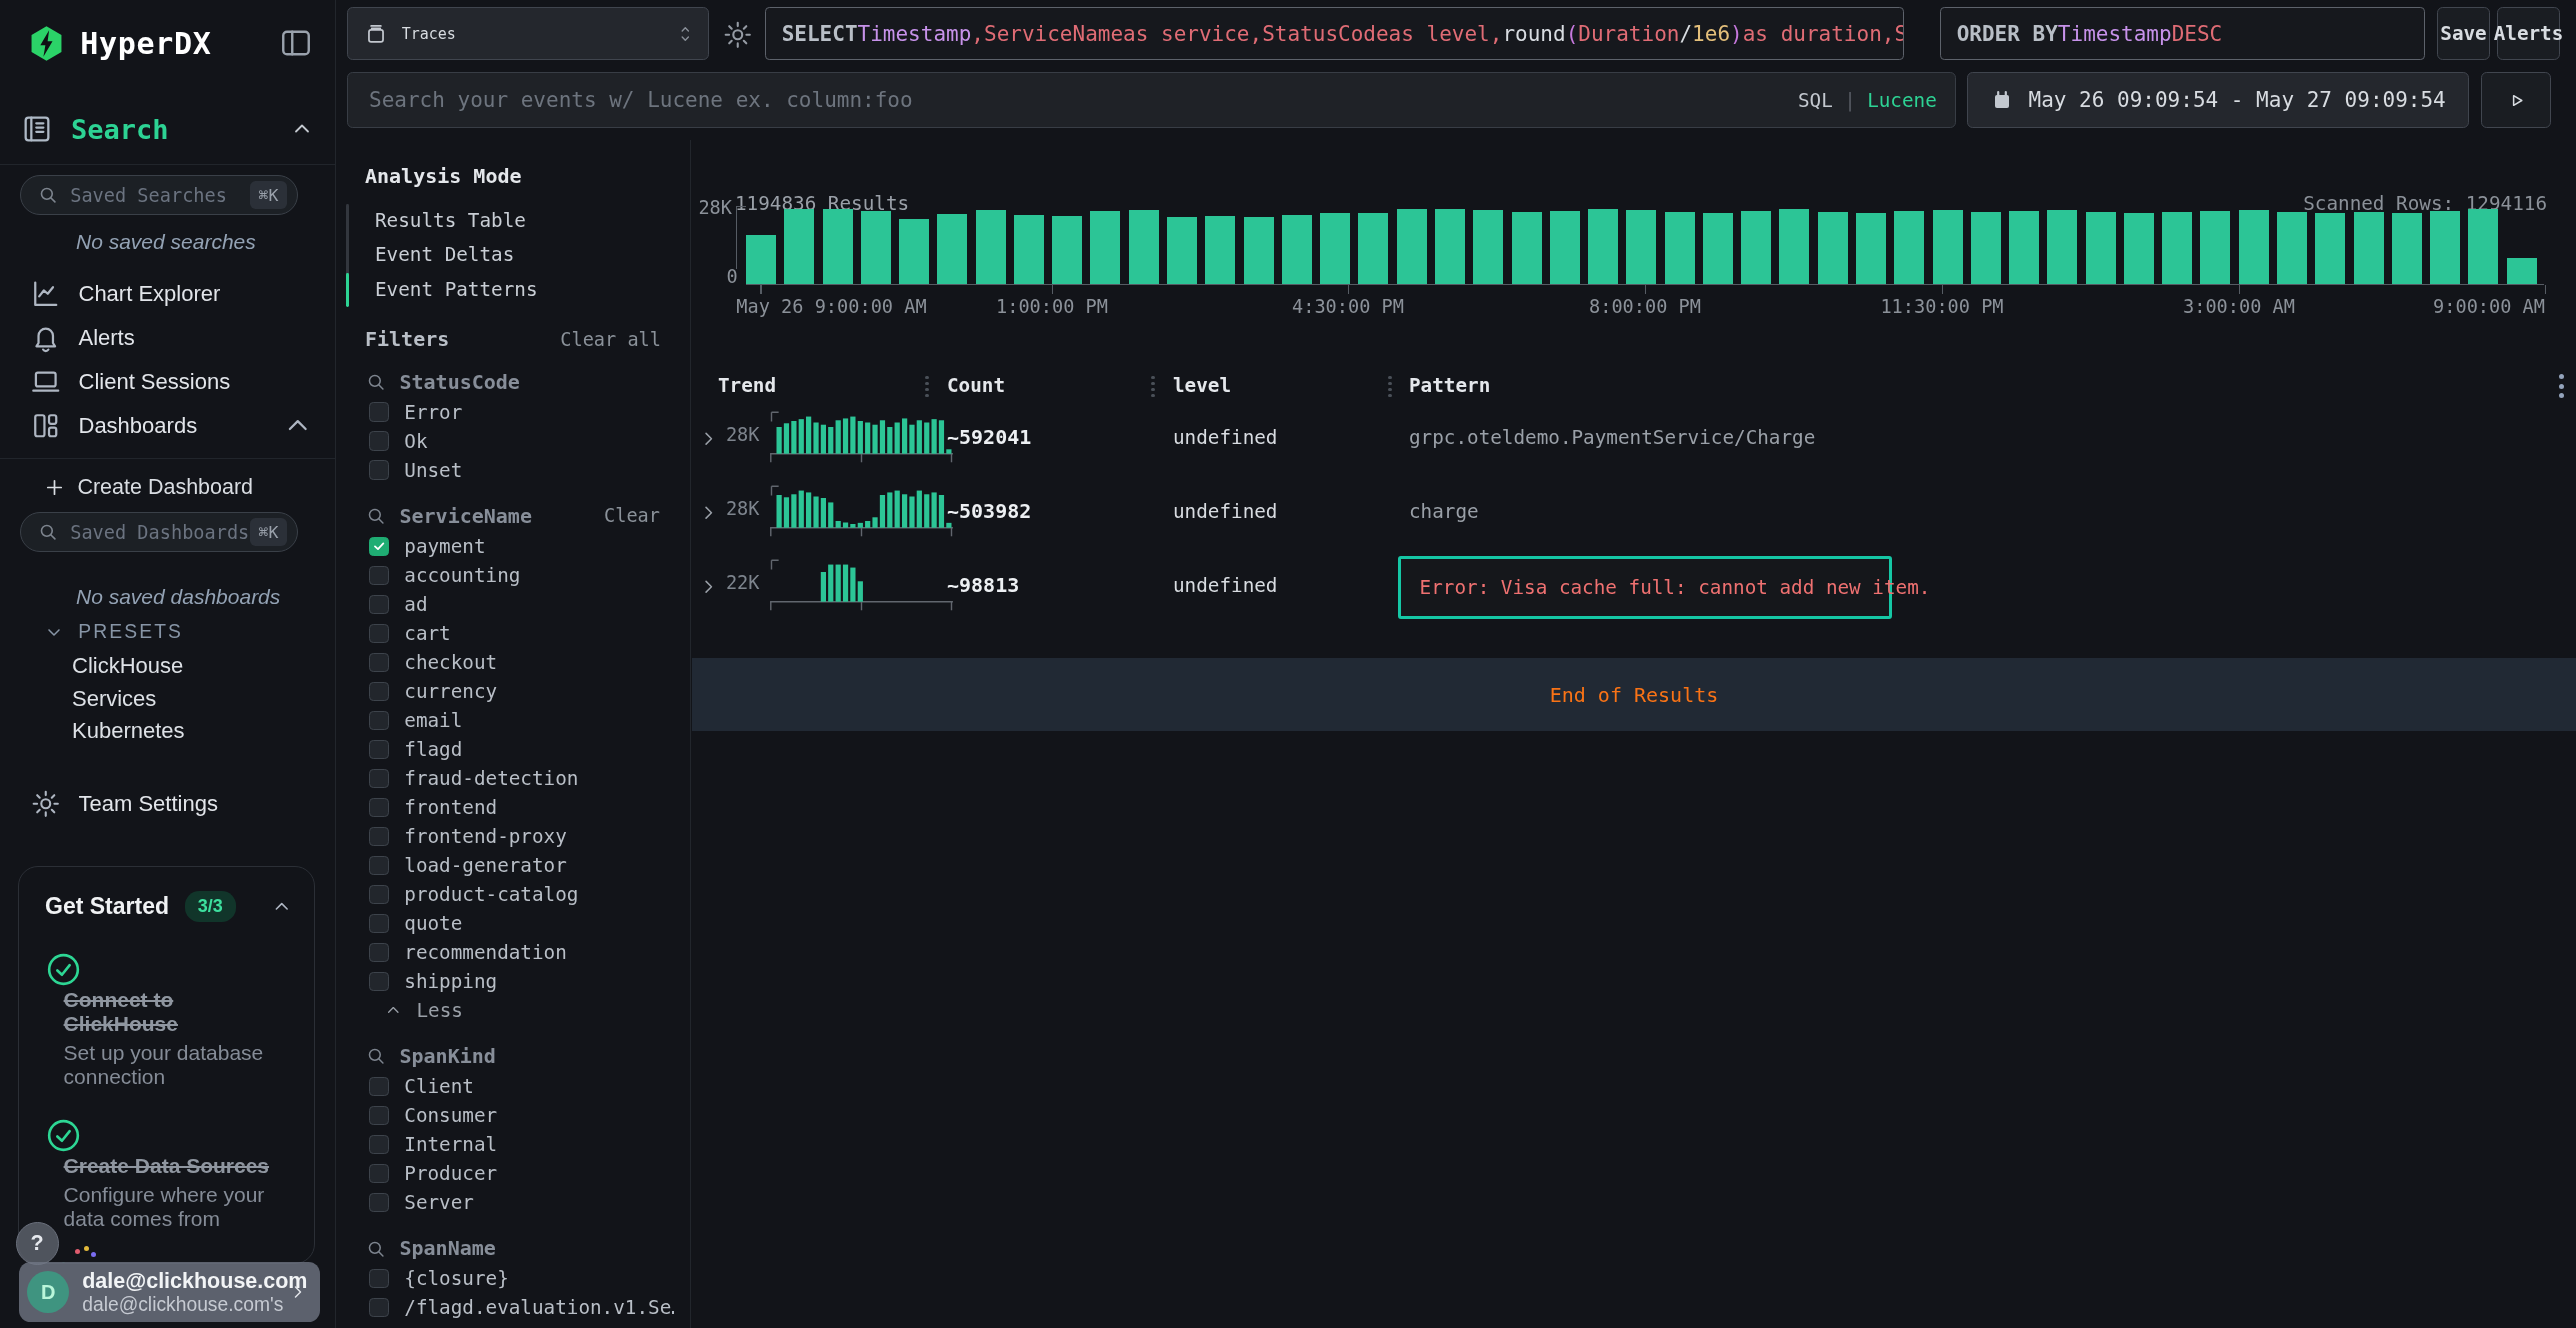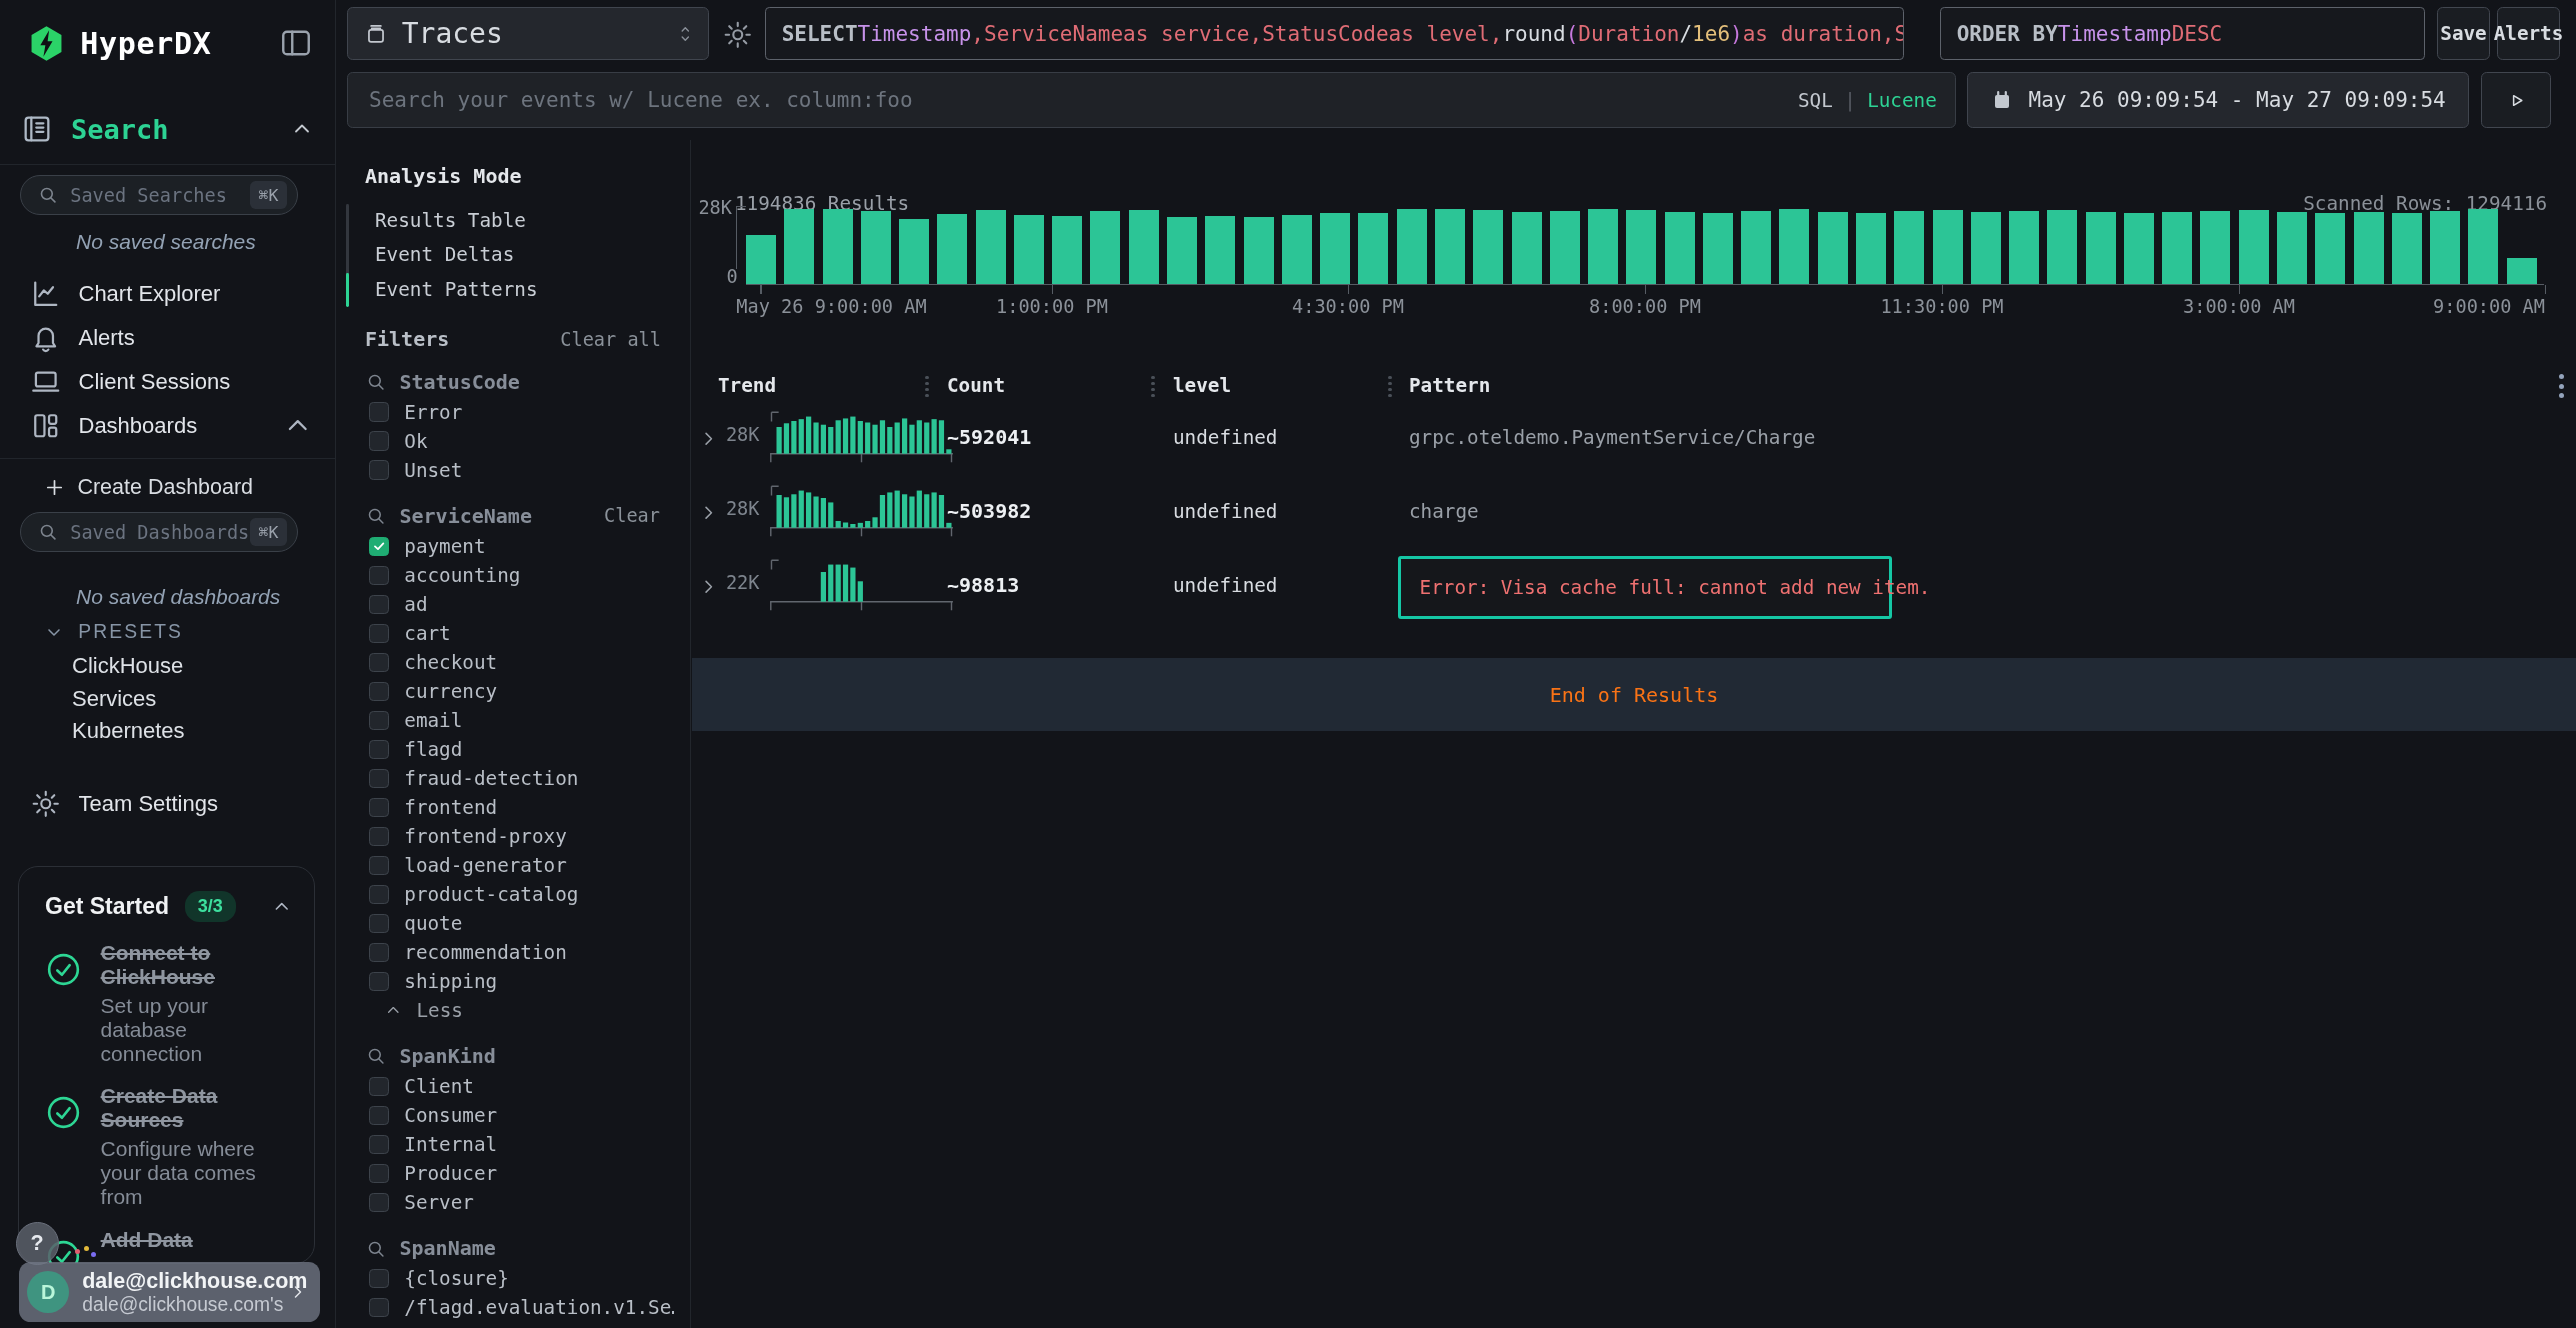--- a/index.html
+++ b/index.html
@@ -45,21 +45,21 @@
   .team-row .icon{width:31.5px;height:31.5px;color:#aeb6c2;}
   .team-row .lbl{margin-left:17px;font-size:22px;color:#e2e5ea;}
 
   .gs-card{position:absolute;left:18px;right:20px;top:866px;height:398px;border:0.7px solid #2b2f36;border-radius:20px;
            background:#121419;padding:24px 21.5px 0 26px;overflow:hidden;}
   .gs-head{display:flex;align-items:center;}
   .gs-title{font-size:23px;font-weight:bold;color:#f0f2f4;}
   .gs-badge{margin-left:15.7px;background:#11352a;color:#3ddf9e;font-size:18px;font-weight:bold;
             border-radius:14.3px;padding:5px 13px;}
   .gs-chevron{margin-left:auto;width:21.5px;height:21.5px;color:#aeb6c2;}
-  .gs-item{display:flex;margin-top:18.6px;}
+  .gs-item{display:flex;margin-top:18.6px;flex-direction:column;}
   .gs-check{width:37px;height:37px;flex:none;margin-top:10px;color:#2dd694;}
   .gs-texts{margin-left:18.6px;}
   .gs-item-title{font-size:21px;line-height:24px;font-weight:bold;color:#8f96a0;text-decoration:line-through;}
   .gs-item-desc{font-size:21px;line-height:24px;color:#858c97;margin-top:5px;}
 
   .help-circle{position:absolute;left:15.7px;top:1222px;width:43px;height:43px;border-radius:50%;
                background:rgba(90,95,106,.85);border:0.7px solid #6a707c;display:flex;align-items:center;justify-content:center;
                font-size:21.5px;font-weight:bold;color:#e6e9ee;cursor:pointer;}
   .confetti{position:absolute;left:74px;top:1246px;width:24px;height:18.6px;}
   .confetti i{position:absolute;border-radius:50%;width:5px;height:5px;}
@@ -70,21 +70,21 @@
   .user-texts{margin-left:13px;min-width:0;}
   .user-name{font-size:21.5px;font-weight:bold;color:#f2f4f6;white-space:nowrap;}
   .user-sub{font-size:19.3px;color:#c6cad2;white-space:nowrap;}
   .user-chevron{margin-left:auto;width:20px;height:20px;color:#e2e5ea;}
 
   
   .topbar{position:absolute;left:336px;top:0;right:0;height:140px;}
   .src-select{position:absolute;left:11.4px;top:7.2px;width:362px;height:53px;background:#24272d;border:0.7px solid #40454e;
               border-radius:5.7px;display:flex;align-items:center;padding:0 14.3px;cursor:pointer;}
   .src-select .icon{width:26px;height:26px;color:#c3c8cf;}
-  .src-select .lbl{margin-left:13px;font-size:28px;color:#d8dce1;}
+  .src-select .lbl{margin-left:13px;font-size:15px;color:#d8dce1;}
   .src-select .updown{margin-left:auto;width:18.6px;height:24px;color:#8a9099;}
   .gear-btn{position:absolute;left:386px;top:18.6px;width:31.5px;height:31.5px;color:#959ba4;cursor:pointer;}
   .code-box{position:absolute;top:7.2px;height:53px;background:#16181d;border:0.7px solid #5d626b;border-radius:4.3px;
             display:flex;align-items:center;padding:0 15.7px;font-size:21px;white-space:nowrap;overflow:hidden;}
   .sql-box{left:429px;width:1139px;}
   .order-box{left:1604px;width:485px;}
   .tk-kw{color:#b8bec6;font-weight:bold;}
   .tk-var{color:#c792ea;}
   .tk-fld{color:#e06c75;}
   .tk-num{color:#e5c07b;}

